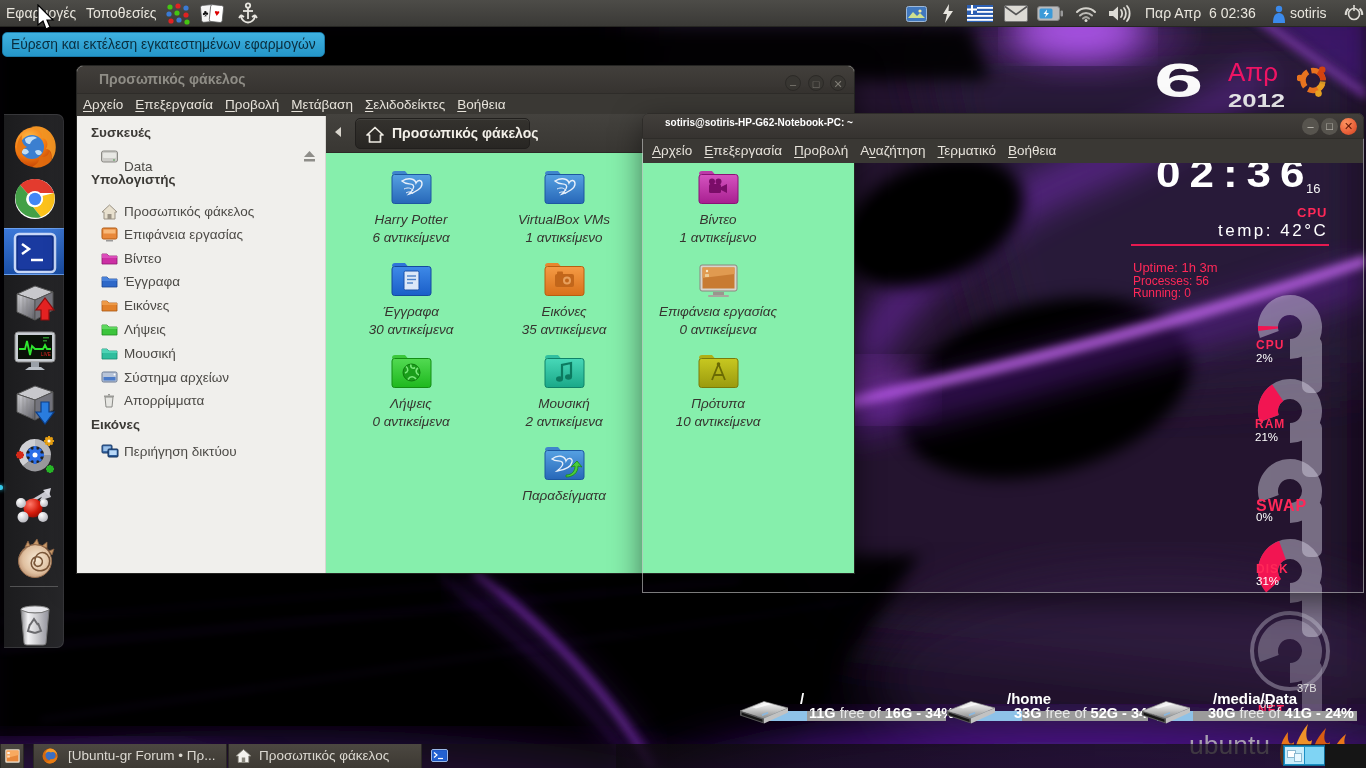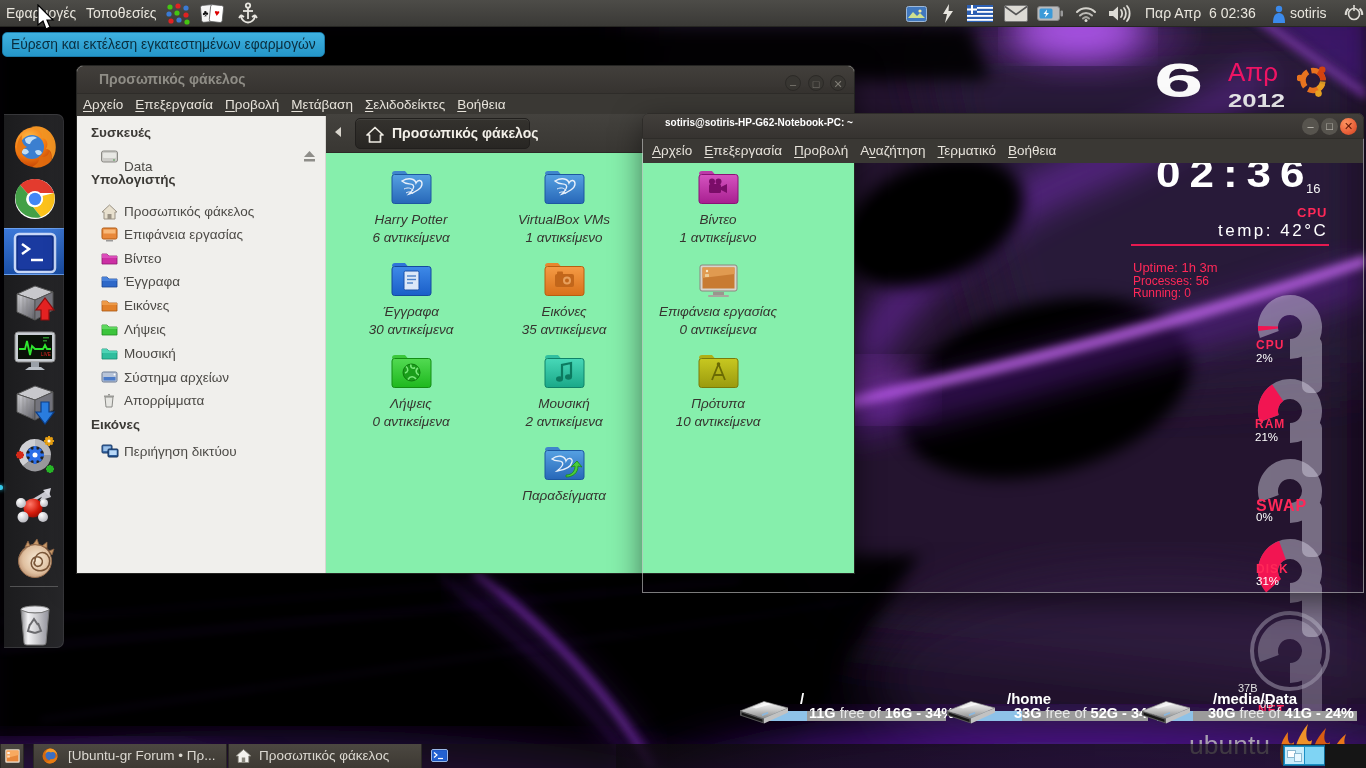--- a/index.html
+++ b/index.html
@@ -159,21 +159,21 @@
   <div class="conky" style="left:1256px;top:338px;font-size:12px;font-weight:bold;letter-spacing:1px;color:#ff2858;">CPU</div>
   <div class="conky" style="left:1256px;top:352px;font-size:11.5px;color:#fff;">2%</div>
   <div class="conky" style="left:1255px;top:417px;font-size:12px;font-weight:bold;letter-spacing:1px;color:#ff2858;">RAM</div>
   <div class="conky" style="left:1255px;top:431px;font-size:11.5px;color:#fff;">21%</div>
   <div class="conky" style="left:1256px;top:497px;font-size:16px;font-weight:bold;letter-spacing:1px;color:#ff2858;">SWAP</div>
   <div class="conky" style="left:1256px;top:511px;font-size:11.5px;color:#fff;">0%</div>
   <div class="conky" style="left:1256px;top:562px;font-size:12px;font-weight:bold;letter-spacing:1px;color:#ff2858;">DISK</div>
   <div class="conky" style="left:1256px;top:575px;font-size:11.5px;color:#fff;">31%</div>
   <div class="conky" style="left:1258px;top:658px;font-size:12px;font-weight:bold;letter-spacing:1px;color:#ff2858;margin-top:45px;">NET</div>
   <div class="conky" style="left:1260px;top:670px;font-size:11px;color:#e0e0e0;margin-top:28px;">0B</div>
-  <div class="conky" style="left:1238px;top:682px;font-size:11px;color:#e0e0e0;">37B</div>
+  <div class="conky" style="left:1297px;top:682px;font-size:11px;color:#e0e0e0;">37B</div>
 
   <div class="abs" style="left:757px;top:711px;width:189px;height:10px;background:#9b9b9b;"></div>
   <div class="abs" style="left:757px;top:711px;width:50px;height:10px;background:#8ec2e8;"></div>
   <div class="conky" style="left:800px;top:690px;font-size:15px;font-weight:bold;color:#fff;">/</div>
   <div class="conky" style="left:809px;top:705px;font-size:14.5px;color:#e8e8e8;"><b style="color:#fff;">11G</b> free of <b style="color:#fff;">16G - 34%</b></div>
   <svg class="abs" style="left:738px;top:698px;" width="52" height="29" viewBox="0 0 52 29">
       <defs>
         <linearGradient id="drv" x1="0" y1="0" x2="0" y2="1">
           <stop offset="0" stop-color="#fdfdfd"></stop>
           <stop offset="0.5" stop-color="#c8c8c8"></stop>

